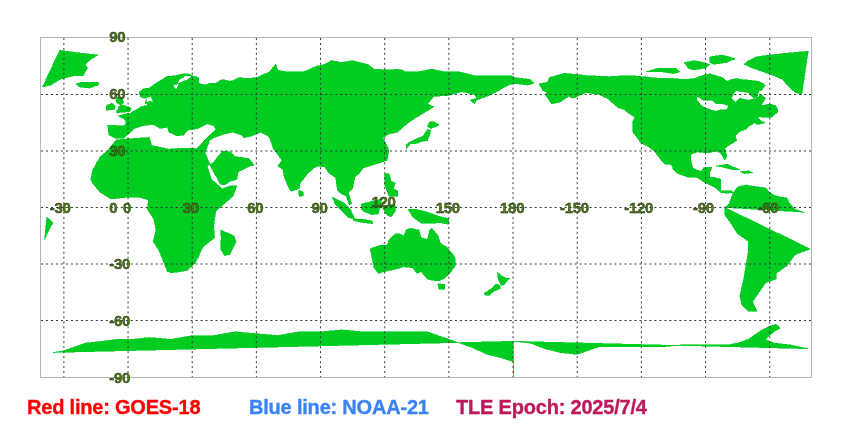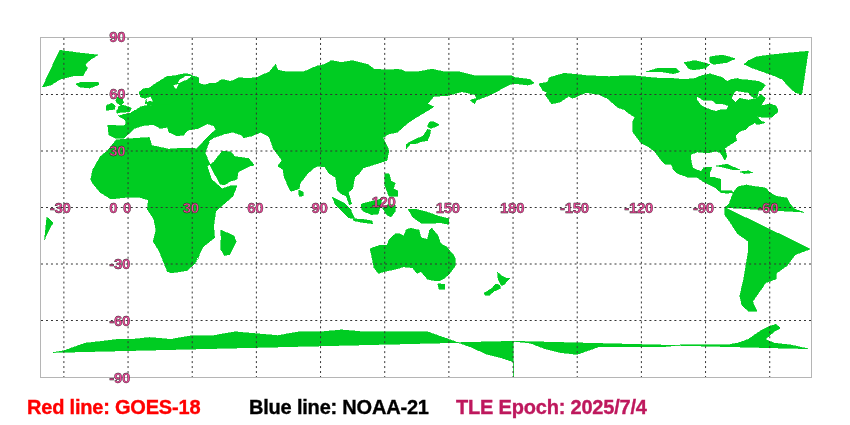--- a/index.html
+++ b/index.html
@@ -35,38 +35,38 @@
     left: 0; top: 0;
     width: 100%;
     height: 100%;
     display: block;
   }
   .axis-label {
     position: absolute;
     font-family: "Liberation Sans", sans-serif;
     font-size: 15px;
     font-weight: bold;
-    color: #ec4899;
+    color: #4d7c0f;
     white-space: nowrap;
     letter-spacing: -0.3px;
     line-height: 1;
     -webkit-text-stroke: 0.4px #1a1a1a;
   }
   .caption {
     position: absolute;
     top: 396px;
     font-family: "Liberation Sans", sans-serif;
     font-size: 20px;
     font-weight: bold;
     white-space: nowrap;
     letter-spacing: -0.2px;
     -webkit-text-stroke: 0.35px currentColor;
   }
   #cap-red { left: 27px; color: #ff0000; }
-  #cap-blue { left: 249px; color: #000000; }
+  #cap-blue { left: 249px; color: #3b82f6; }
   #cap-epoch { left: 456px; color: #be185d; }
 </style>
 </head>
 <body>
 
 <div id="stage">
 
   <div class="map-frame">
     <svg class="map-svg" id="map-svg" viewBox="0 0 772 341" preserveAspectRatio="none">
       <g id="land-layer">

